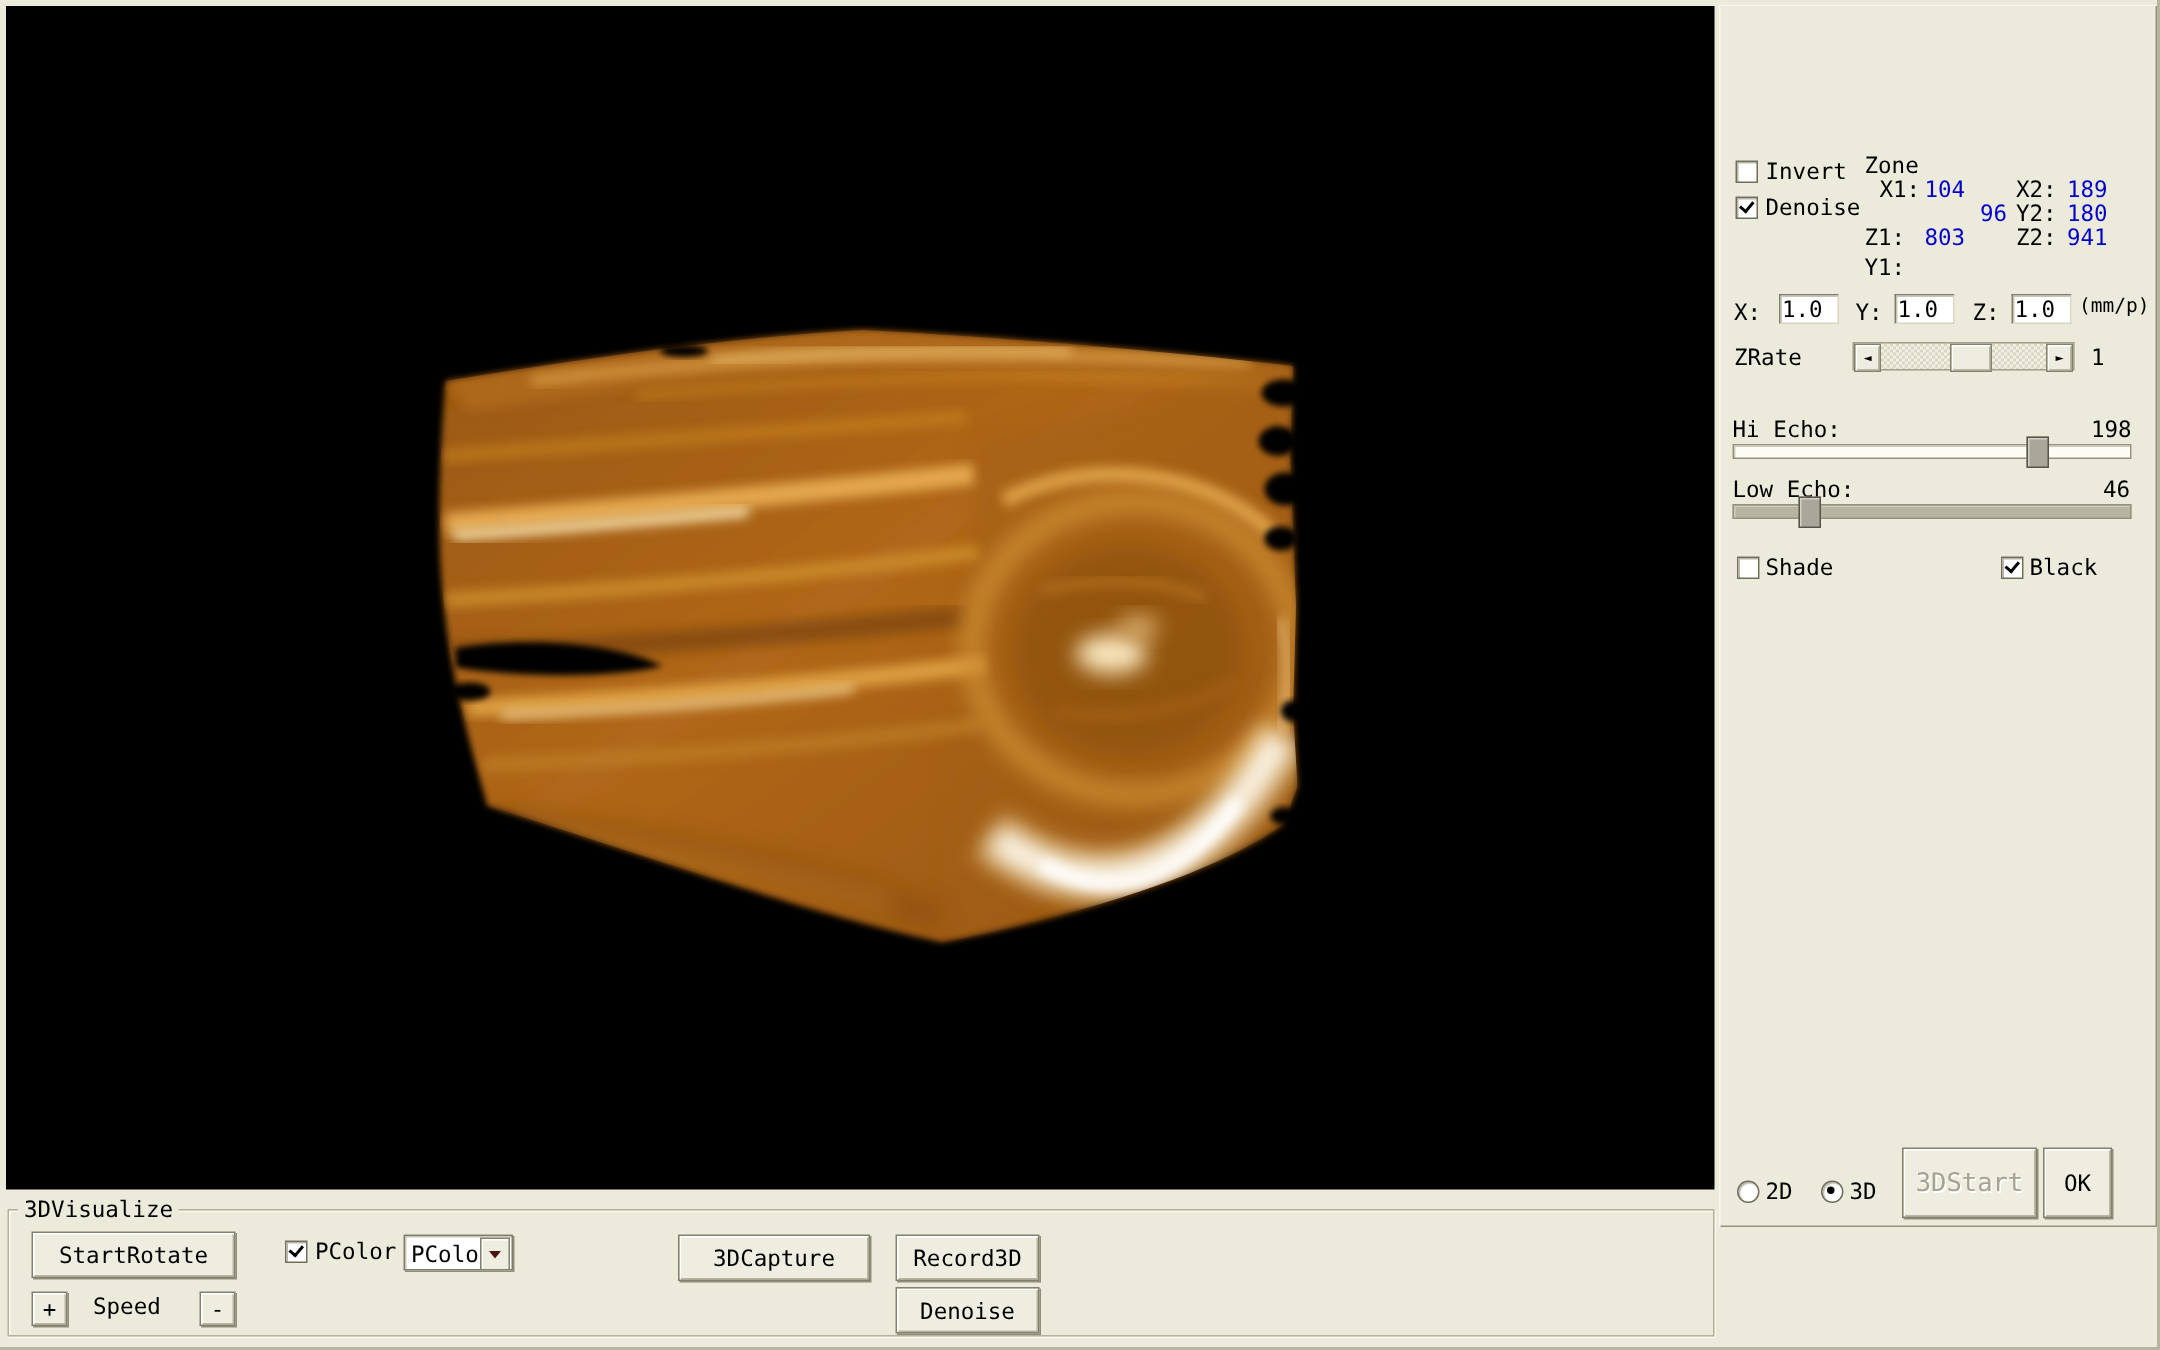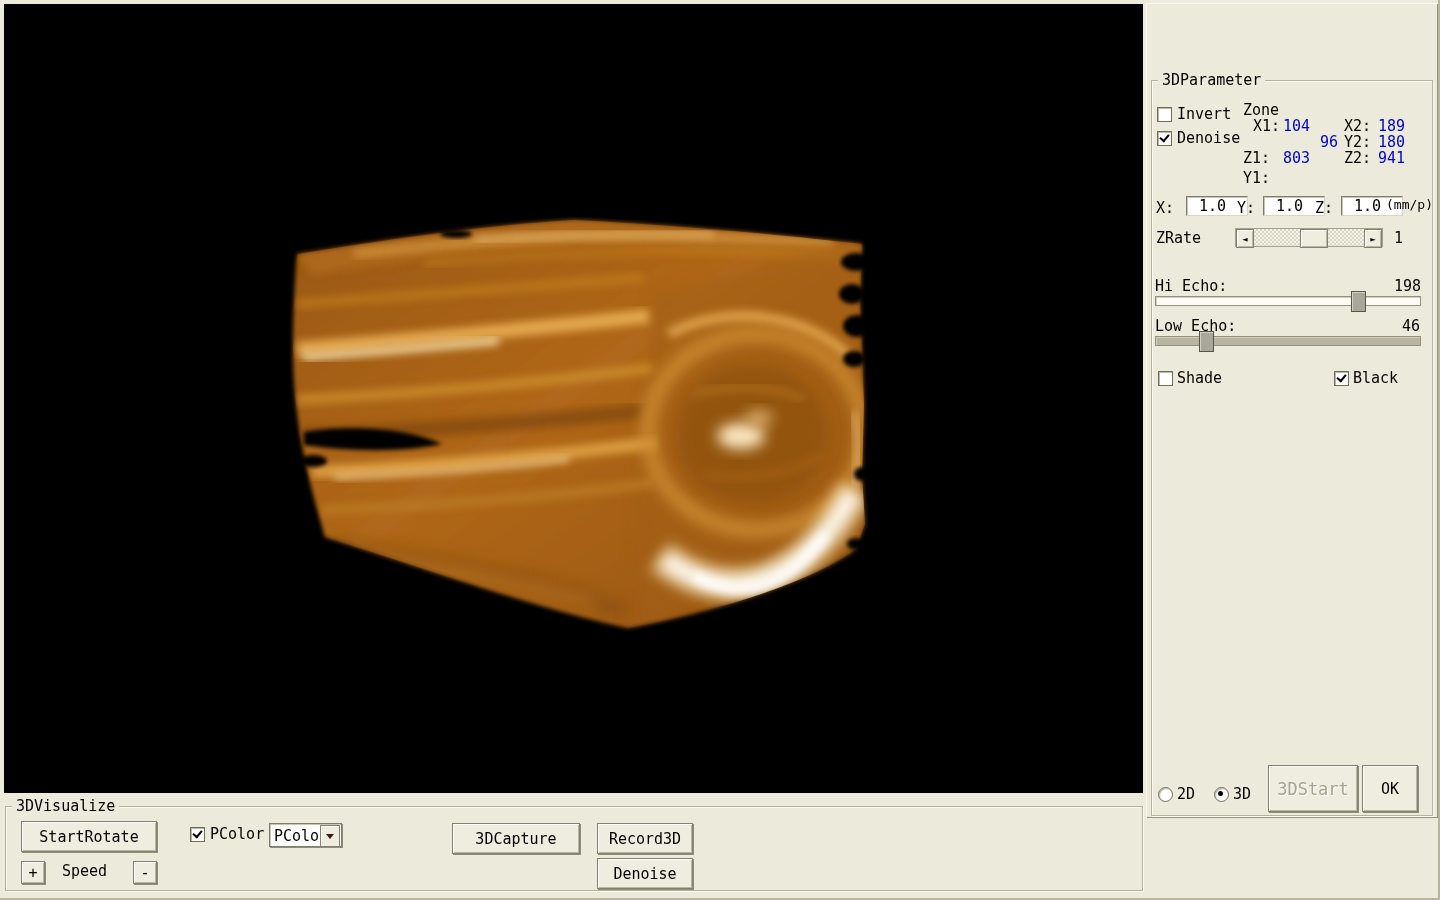--- a/index.html
+++ b/index.html
@@ -46,21 +46,21 @@
 
   
   .radio{width:13px;height:13px;border-radius:50%;background:#FFFFFF;border:1px solid #6F6D5C;
     box-shadow:inset 1px 1px 1px #B9B6A3;}
   .radio .dot{display:none;position:absolute;left:3px;top:3px;width:5px;height:5px;border-radius:50%;background:#000;}
   .radio.checked .dot{display:block;}
 
   
   .tinput{background:#FFFFFF;border:1px solid #7E7C6A;border-right-color:#D8D5C4;border-bottom-color:#D8D5C4;
     box-shadow:inset 1px 1px 0 #C9C6B4;
-    font-family:inherit;font-size:15px;color:#000;padding:0 12px;outline:none;}
+    font-family:inherit;font-size:15px;color:#000;padding:0 1px;outline:none;}
 
   
   .sb{background:#D9D6C3;
     background-image:linear-gradient(45deg,#F4F2E6 25%,transparent 25%,transparent 75%,#F4F2E6 75%),
                      linear-gradient(45deg,#F4F2E6 25%,transparent 25%,transparent 75%,#F4F2E6 75%);
     background-size:4px 4px;background-position:0 0,2px 2px;
     border:1px solid #A3A18C;}
   .sb-arrow{position:absolute;top:0;width:16px;height:17px;background:#EFEDDF;border:1px solid #82806E;
     box-shadow:inset 1px 1px 0 #fff, inset -1px -1px 0 #B9B6A3;
     display:flex;align-items:center;justify-content:center;font-size:9px;color:#000;}
@@ -163,23 +163,20 @@
     <ellipse cx="858" cy="470" rx="8" ry="7" fill="#000" filter="url(#soft2)"></ellipse>
     <ellipse cx="852" cy="540" rx="9" ry="6" fill="#000" filter="url(#soft2)"></ellipse>
     <ellipse cx="450,">
     </ellipse>
     <ellipse cx="452" cy="230" rx="16" ry="4" fill="#000" filter="url(#soft2)"></ellipse>
   </svg>
 </div>
 
 <div id="param-panel" class="abs">
 
-  <div class="abs groupbox" style="left:5px;top:77px;width:280px;height:734px;">
-    <span class="groupbox-label">3DParameter</span>
-  </div>
 
   <div class="abs checkbox" style="left:11px;top:104px;"></div>
   <span class="abs lbl" style="left:31px;top:102px;">Invert</span>
 
   <div class="abs checkbox checked" style="left:11px;top:128px;">
       <span class="tick abs"></span>
     </div>
   <span class="abs lbl" style="left:31px;top:126px;">Denoise</span>
 
   <span class="abs lbl" style="left:97px;top:98px;">Zone</span>
@@ -233,21 +230,21 @@
   <span class="abs lbl" style="left:207px;top:366px;">Black</span>
 
   <div class="abs radio" style="left:12px;top:784px;"></div>
   <span class="abs lbl" style="left:31px;top:782px;">2D</span>
   <div class="abs radio checked" style="left:68px;top:784px;">
       <span class="dot abs"></span>
     </div>
   <span class="abs lbl" style="left:87px;top:782px;">3D</span>
 
   <button class="abs btn btn--disabled" style="left:122px;top:762px;width:90px;height:47px;font-size:17px;">3DStart</button>
-  <button class="abs btn" style="left:216px;top:762px;width:56px;height:47px;">OK</button>
+  <button class="abs btn" style="left:216px;top:762px;width:46px;height:47px;">OK</button>
 </div>
 
 <div class="abs groupbox" style="left:5px;top:806px;width:1136px;height:83px;">
   <span class="groupbox-label">3DVisualize</span>
 </div>
 
 <button class="abs btn" style="left:21px;top:821px;width:136px;height:31px;">StartRotate</button>
 
 <button class="abs btn" style="left:21px;top:861px;width:24px;height:23px;">+</button>
 <span class="abs lbl" style="left:62px;top:862px;">Speed</span>

